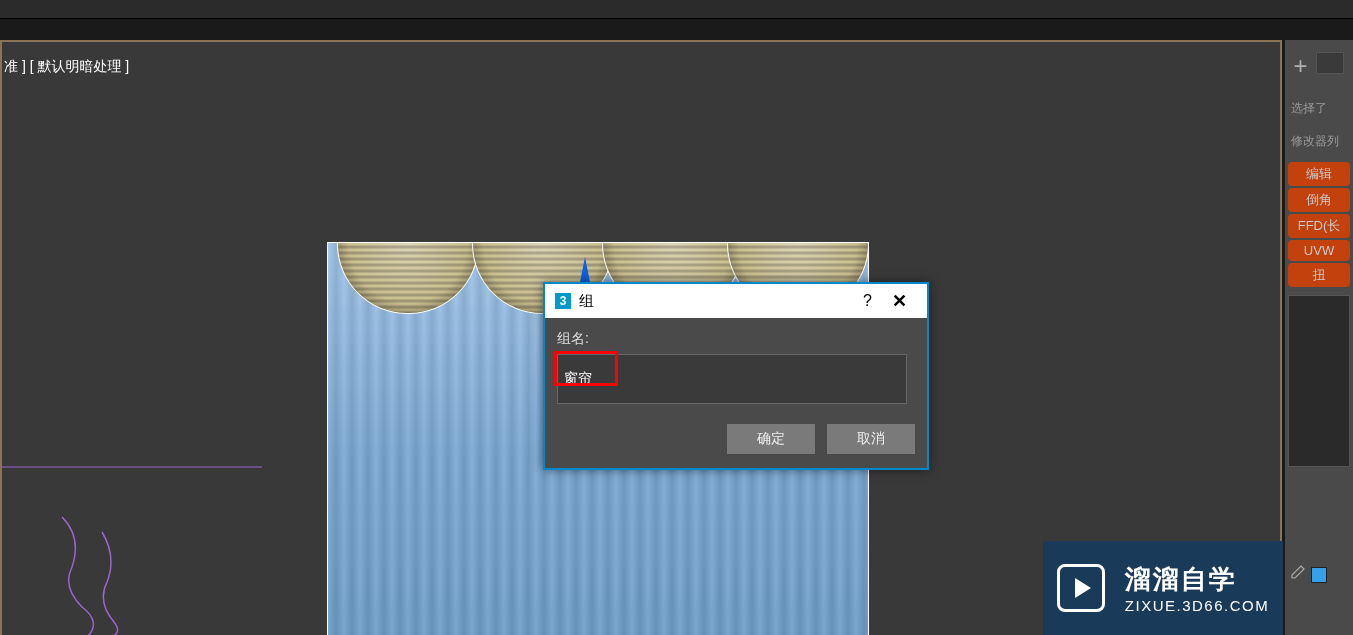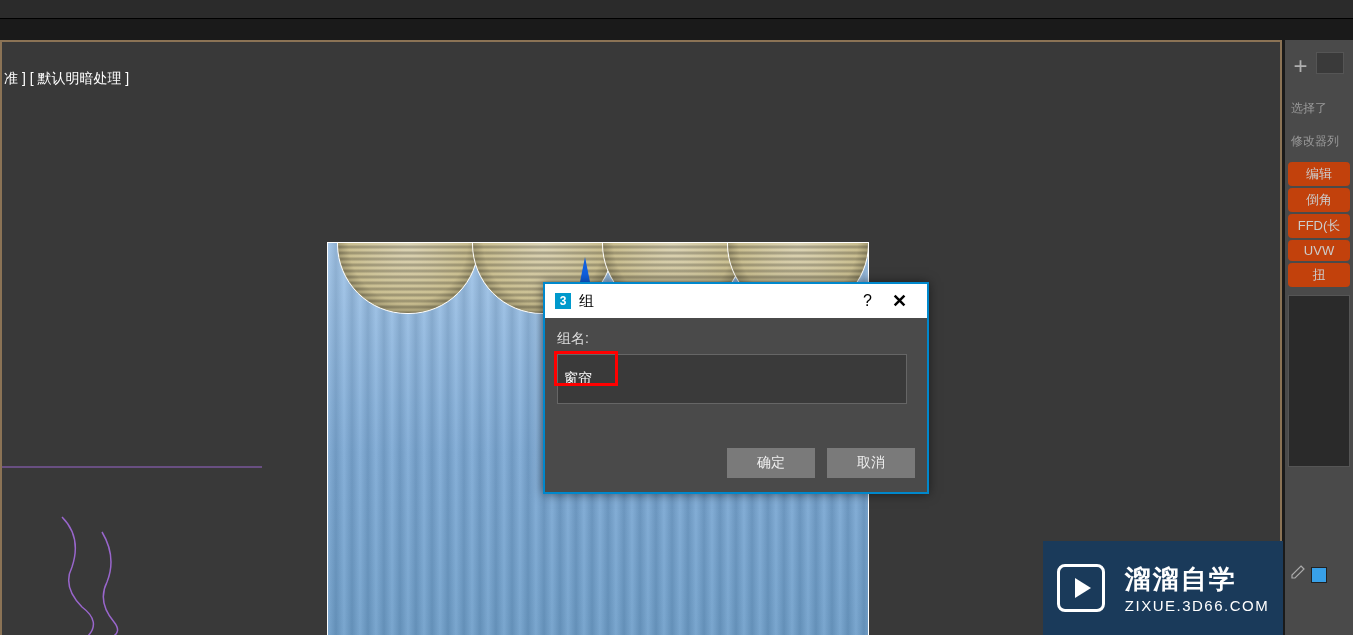--- a/index.html
+++ b/index.html
@@ -21,21 +21,21 @@
       position: absolute;
       top: 40px;
       left: 0;
       width: 1278px;
       height: 595px;
       background: #393939;
       border: 2px solid #8b7355;
     }
     .viewport-label {
       position: absolute;
-      top: 28px;
+      top: 16px;
       left: 2px;
       color: #fff;
       font-size: 14px;
       font-weight: normal;
     }
     .curtain {
       position: absolute;
       top: 200px;
       left: 325px;
       width: 540px;
@@ -222,21 +222,20 @@
       gap: 12px;
       padding: 8px 12px 14px;
     }
     .dlg-btn {
       background: #7a7a7a;
       color: #eee;
       border: none;
       padding: 6px 30px;
       font-size: 14px;
       cursor: pointer;
-      margin-top: 24px;
     }
     .watermark {
       position: absolute;
       bottom: 0;
       right: 70px;
       width: 240px;
       height: 94px;
       background: #1a3a5a;
       display: flex;
       align-items: center;

